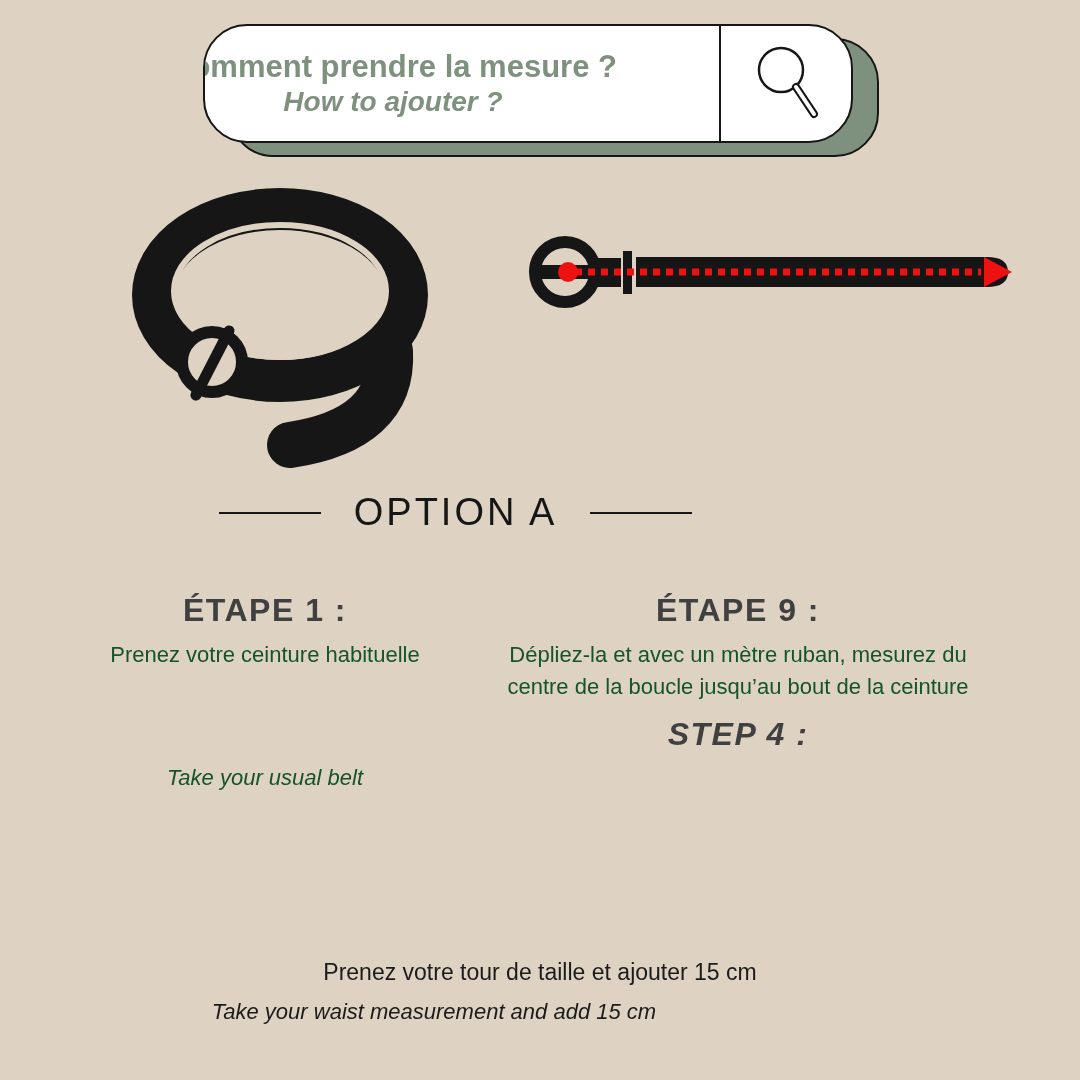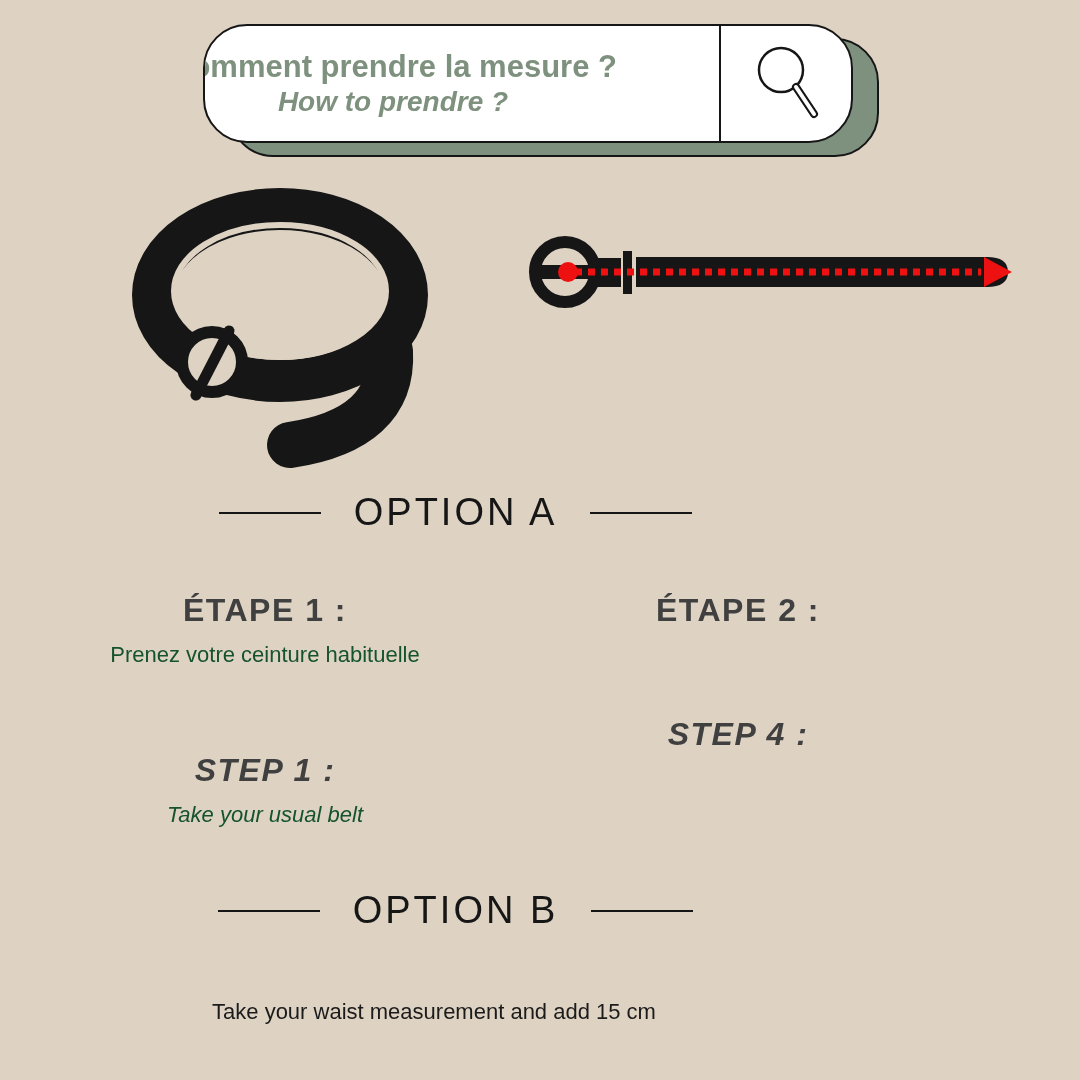--- a/index.html
+++ b/index.html
@@ -54,32 +54,32 @@
   .step-heading{color:#404040;font-weight:700;font-size:32px;letter-spacing:1.5px;line-height:1.15;}
   .italic{font-style:italic;}
   .step-body{font-size:22px;line-height:1.45;margin-top:10px;white-space:pre-line;color:#14532d;}
   #etape1{left:40px;top:592px;width:450px;}
   #etape2{left:448px;top:592px;width:580px;}
   #step1{left:40px;top:752px;width:450px;}
   #step2{left:448px;top:716px;width:580px;}
 
   
   .optb-fr{position:absolute;left:0;top:958px;width:1080px;text-align:center;font-size:23px;line-height:1.3;}
-  .optb-en{position:absolute;left:0;top:998px;width:868px;text-align:center;font-size:22px;line-height:1.3;}
+  .optb-en{position:absolute;left:0;top:998px;width:868px;text-align:center;font-size:22px;font-style:italic;line-height:1.3;}
 </style>
 </head>
 <body>
 
 <div class="stage">
 
   <div class="search-shadow"></div>
   <div class="search-bar">
     <div class="search-text">
       <div class="search-title-fr">Comment prendre la mesure ?</div>
-      <div class="search-title-en">How to prendre ?</div>
+      <div class="search-title-en">How to ajouter ?</div>
     </div>
     <div class="search-divider"></div>
     <div class="search-icon-cell">
       <svg width="70" height="84" viewBox="0 0 70 84">
         <circle cx="30" cy="28" r="22" fill="#ffffff" stroke="#161616" stroke-width="2.5"></circle>
         <line x1="45" y1="45" x2="63" y2="72" stroke="#161616" stroke-width="8" stroke-linecap="round"></line>
         <line x1="45" y1="45" x2="63" y2="72" stroke="#ffffff" stroke-width="4" stroke-linecap="round"></line>
       </svg>
     </div>
   </div>
@@ -108,33 +108,30 @@
     <div class="option-title">OPTION A</div>
     <div class="option-line"></div>
   </div>
 
   <div class="step-block" id="etape1">
     <div class="step-heading">ÉTAPE 1 :</div>
     <div class="step-body">Prenez votre ceinture habituelle</div>
   </div>
 
   <div class="step-block" id="etape2">
-    <div class="step-heading">ÉTAPE 2 :</div>
+    <div class="step-heading">ÉTAPE 9 :</div>
+    <div class="step-body">Dépliez-la et avec un mètre ruban, mesurez du
+centre de la boucle jusqu’au bout de la ceinture</div>
   </div>
 
   <div class="step-block" id="step1">
-    <div class="step-heading italic">STEP 1 :</div>
     <div class="step-body italic">Take your usual belt</div>
   </div>
 
   <div class="step-block" id="step2">
     <div class="step-heading italic">STEP 4 :</div>
   </div>
 
-  <div class="option-heading b">
-    <div class="option-line"></div>
-    <div class="option-title">OPTION B</div>
-    <div class="option-line"></div>
-  </div>
 
+  <div class="optb-fr">Prenez votre tour de taille et ajouter 15 cm</div>
   <div class="optb-en">Take your waist measurement and add 15 cm</div>
 
 </div>
 
 </body></html>

